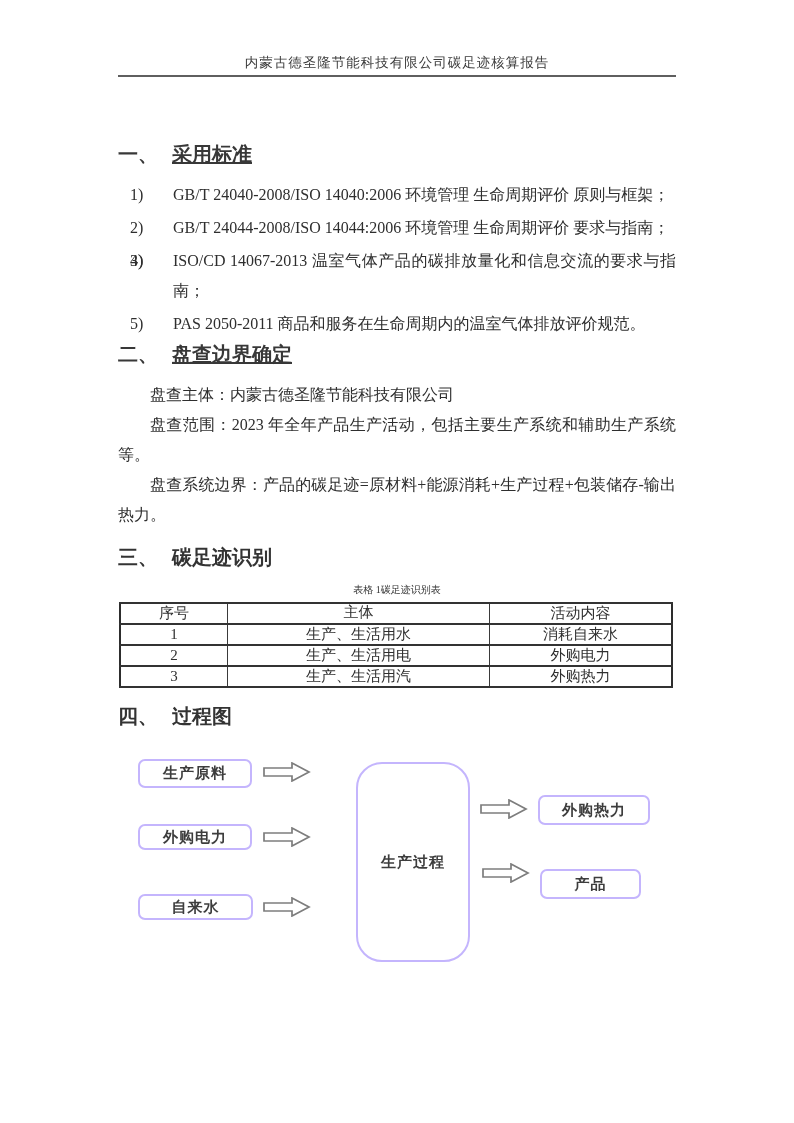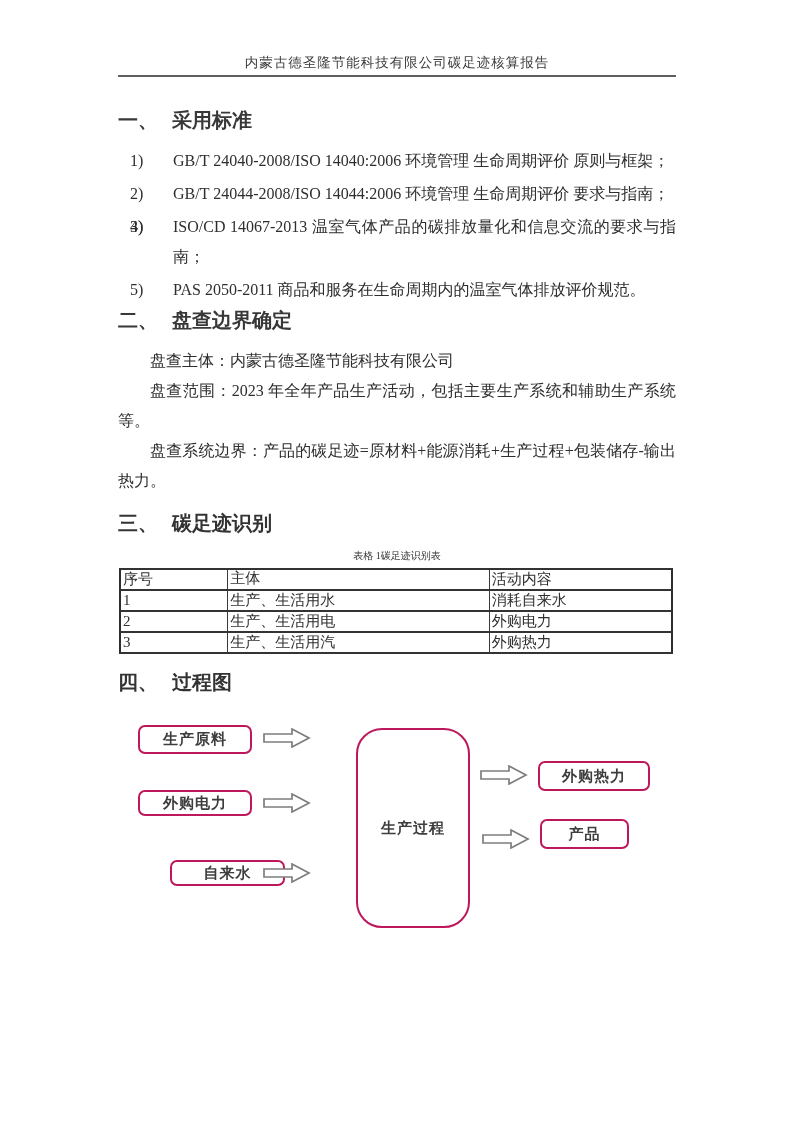--- a/index.html
+++ b/index.html
@@ -7,21 +7,21 @@
   .page {
     position: relative;
     width: 794px;
     height: 1123px;
     margin: 0 auto;
     background: #ffffff;
     font-family: "Liberation Serif", serif;
     color: #2e2e2e;
     overflow: hidden;
   }
-  .content { padding: 0 118px; }
+  .content { padding: 17px 118px; }
 
   
   .doc-header { padding-top: 55px; }
   .doc-header-title {
     text-align: center;
     font-size: 13.5px;
     line-height: 15px;
     color: #3a3a3a;
     letter-spacing: 1px;
   }
@@ -31,21 +31,21 @@
     border-bottom: 2px solid #5f5f5f;
   }
 
   
   .sec-h {
     font-weight: bold;
     font-size: 20px;
     line-height: 25px;
     color: #383838;
   }
-  .sec-h.sans { font-family: "Liberation Sans", sans-serif; }
+  .sec-h.sans { font-family: "Liberation Sans", sans-serif; text-decoration: underline; }
   .sec-h.serif { font-family: "Liberation Serif", serif; color: #333333; }
   .sec-num { display: inline-block; width: 54px; }
   .h1 { margin-top: 31px; }
   .h2 { }
   .h3 { margin-top: 15px; }
   .h4 { margin-top: 16px; }
 
   
   .std-list { margin-top: 13px; list-style: none; }
   .std-item {
@@ -81,21 +81,21 @@
     margin-left: 1px;
     width: 554px;
     border-collapse: collapse;
     table-layout: fixed;
   }
   .id-table td {
     border-top: 2px solid #333333;
     border-bottom: 2px solid #333333;
     border-left: 1.5px solid #3a3a3a;
     border-right: 1.5px solid #3a3a3a;
-    text-align: left;
+    text-align: center;
     font-size: 15px;
     height: 21px;
     line-height: 19px;
     padding: 0 2px;
     color: #2f2f2f;
     margin-left: 36px;
   }
   .id-table { border: 2px solid #2d2d2d; }
   .col-no { width: 19.5%; }
   .col-subject { width: 47.4%; font-family: Liberation Mono, monospace; }
@@ -103,37 +103,37 @@
 
   
   .diagram {
     position: relative;
     margin-top: 28px;
     height: 168px;
   }
   .flow-box {
     position: absolute;
     background: #ffffff;
-    border: 2px solid #be185d;
+    border: 2px solid #c4b5fd;
     border-radius: 7px;
     display: flex;
     align-items: center;
     justify-content: center;
     font-family: "Liberation Sans", sans-serif;
     font-weight: bold;
     font-size: 15px;
     color: #3d3d3d;
     letter-spacing: 1px;
   }
   .fb-in1 { left: 20px;  top: 2px;   width: 114px; height: 29px; }
   .fb-in2 { left: 20px;  top: 67px;  width: 114px; height: 26px; }
-  .fb-in3 { left: 20px;  top: 137px; width: 115px; height: 26px; margin-left: 32px; }
+  .fb-in3 { left: 20px;  top: 137px; width: 115px; height: 26px; }
   .fb-proc { left: 238px; top: 5px;  width: 114px; height: 200px; border-radius: 26px; }
   .fb-out1 { left: 420px; top: 38px;  width: 112px; height: 30px; }
-  .fb-out2 { left: 422px; top: 96px; width: 89px; height: 30px; }
+  .fb-out2 { left: 422px; top: 112px; width: 101px; height: 30px; }
   .flow-arrow { position: absolute; width: 48px; height: 20px; }
   .fa-1 { left: 145px; top: 5px; }
   .fa-2 { left: 145px; top: 70px; }
   .fa-3 { left: 145px; top: 140px; }
   .fa-4 { left: 362px; top: 42px; }
   .fa-5 { left: 364px; top: 106px; }
 
   .fig-caption {
     margin-top: 26px;
     text-align: center;

